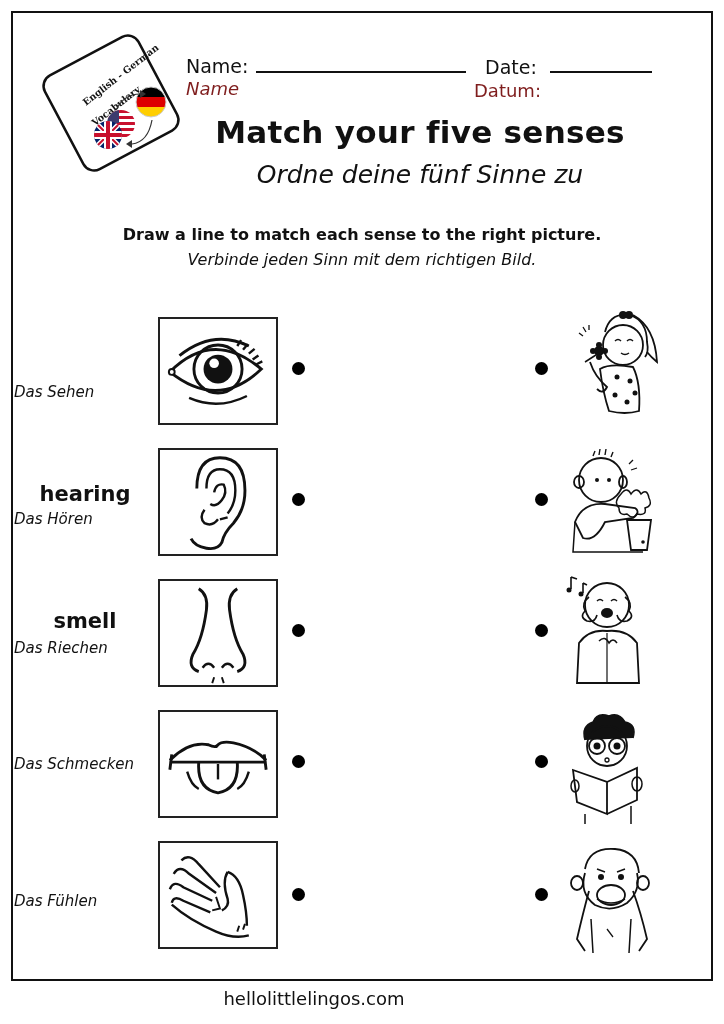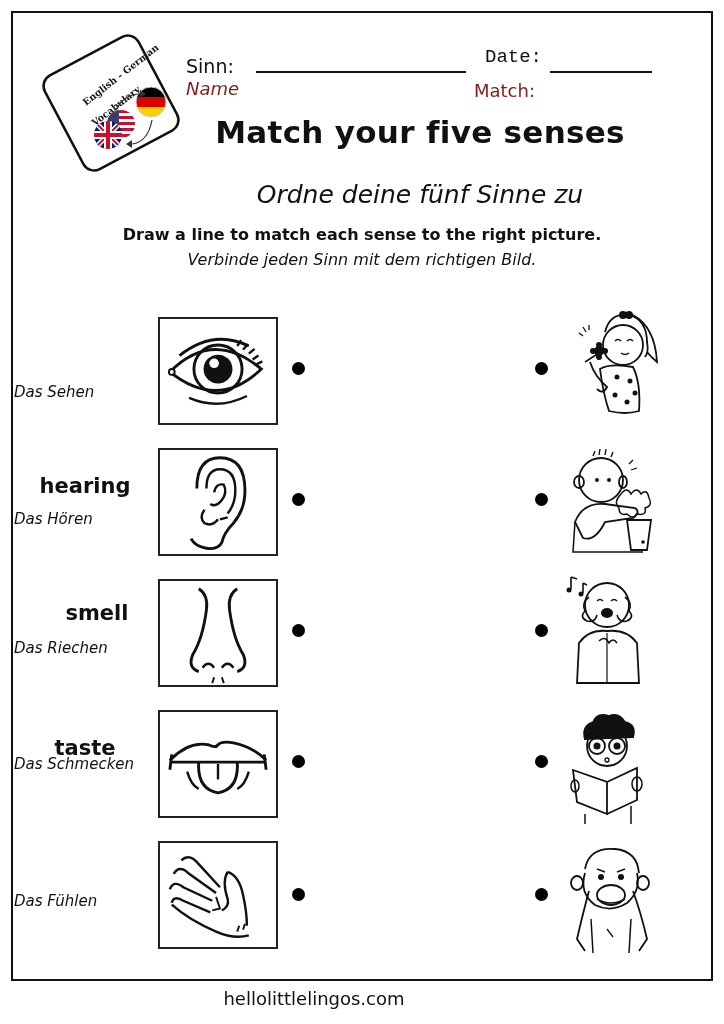--- a/index.html
+++ b/index.html
@@ -4,21 +4,21 @@
 <style>
   html, body { margin:0; padding:0; background:#fff; }
   body { width:724px; height:1024px; position:relative; overflow:hidden; font-family:"DejaVu Sans", sans-serif; color:#111; }
   .frame { position:absolute; left:11px; top:11px; width:698px; height:966px; border:2px solid #111; }
   .logo { position:absolute; left:36px; top:28px; width:150px; height:150px; }
   .hdr-label { position:absolute; font-size:19px; color:#111; }
   .hdr-sub { position:absolute; font-size:18px; color:#7f1d1d; }
   .italic { font-style:italic; }
   .line { position:absolute; border-bottom:2.5px solid #111; height:0; }
   .title { position:absolute; left:180px; width:480px; text-align:center; top:114px; font-size:31px; font-weight:bold; letter-spacing:0.3px; }
-  .subtitle { position:absolute; left:180px; width:480px; text-align:center; top:160px; font-size:25px; font-style:italic;margin-top:20px; }
+  .subtitle { position:absolute; left:180px; width:480px; text-align:center; top:160px; font-size:25px; font-style:italic; }
   .instr { position:absolute; left:0; width:724px; text-align:center; top:225px; font-size:16px; font-weight:bold; }
   .instr-de { position:absolute; left:0; width:724px; text-align:center; top:250px; font-size:16px; font-style:italic; }
   .row { position:absolute; left:0; width:724px; height:110px; }
   .word { position:absolute; left:14px; width:142px; text-align:center; font-size:21px; font-weight:bold; }
   .word-de { position:absolute; left:14px; width:142px; text-align:left; font-size:15px; font-style:italic; }
   .card { position:absolute; left:158px; width:120px; height:108px; border:2px solid #222; box-sizing:border-box; background:#fff; }
   .card svg { width:100%; height:100%; }
   .dot { position:absolute; width:13px; height:13px; border-radius:50%; background:#000; cursor:pointer; }
   .pic { position:absolute; left:555px; width:115px; height:115px; }
   .pic svg { width:100%; height:100%; }
@@ -82,27 +82,27 @@
       </g>
     </g>
 
     <path d="M80 82 Q88 66 104 66" fill="none" stroke="#333" stroke-width="1.2"></path>
     <polygon points="104,62 110,66 104,70" fill="#333"></polygon>
     <path d="M116 92 Q112 114 96 116" fill="none" stroke="#333" stroke-width="1.2"></path>
     <polygon points="96,112 90,116 96,120" fill="#333"></polygon>
   </svg>
 </div>
 
-<div class="hdr-label" style="left:186px; top:55px;">Sinn:</div>
+<div class="hdr-label" style="left:186px; top:55px;">Name:</div>
 <div class="line" style="left:256px; top:71px; width:210px;"></div>
 <div class="hdr-sub italic" style="left:186px; top:78px;">Name</div>
 
-<div class="hdr-label" style="left:485px; top:46px;font-family:Liberation Mono, monospace;">Date:</div>
+<div class="hdr-label" style="left:485px; top:56px;">Date:</div>
 <div class="line" style="left:550px; top:71px; width:102px;"></div>
-<div class="hdr-sub" style="left:474px; top:80px;">Match:</div>
+<div class="hdr-sub" style="left:474px; top:80px;">Datum:</div>
 
 <div class="title">Match your five senses</div>
 <div class="subtitle">Ordne deine fünf Sinne zu</div>
 
 <div class="instr">Draw a line to match each sense to the right picture.</div>
 <div class="instr-de">Verbinde jeden Sinn mit dem richtigen Bild.</div>
 
 <div class="row" style="top:317px;">
   <div class="word-de" style="top:66px;">Das Sehen</div>
   <div class="card" style="top:0;">
@@ -140,21 +140,21 @@
         <circle cx="75" cy="74" r="2.5" fill="#111"></circle>
       <circle cx="60" cy="88" r="2.5" fill="#111"></circle>
         <circle cx="72" cy="95" r="2.5" fill="#111"></circle>
       <circle cx="80" cy="86" r="2.5" fill="#111"></circle>
       <path d="M35 55 Q40 70 52 80 Q48 88 42 82" fill="none" stroke="#111" stroke-width="1.8"></path>
     </svg>
   </div>
 </div>
 
 <div class="row" style="top:448px;">
-  <div class="word" style="top:26px;">hearing</div>
+  <div class="word" style="top:34px;">hearing</div>
   <div class="word-de" style="top:62px;">Das  Hören</div>
   <div class="card" style="top:0;">
     <svg viewBox="0 0 120 108">
       <path d="M38 40 Q38 8 62 8 Q88 8 88 42 Q88 62 76 76 Q66 86 64 96 Q60 104 48 102 Q36 100 32 92" fill="none" stroke="#111" stroke-width="3"></path>
       <path d="M48 40 Q48 20 62 20 Q78 20 78 42 Q78 56 70 66" fill="none" stroke="#111" stroke-width="2.5"></path>
       <path d="M56 44 Q58 34 66 36 Q70 44 64 52 Q58 60 52 56" fill="none" stroke="#111" stroke-width="2.5"></path>
       <path d="M46 62 Q40 70 46 76 Q54 80 60 72" fill="none" stroke="#111" stroke-width="2.5"></path>
       <path d="M62 72 L70 70" stroke="#111" stroke-width="2.5"></path>
     </svg>
   </div>
@@ -172,21 +172,21 @@
       <path d="M20 80 Q28 60 50 62 L80 66 Q86 70 78 76 L50 80 Q40 100 28 96 Z" fill="none" stroke="#111" stroke-width="1.8"></path>
       <path d="M20 80 L18 110 L88 110" fill="none" stroke="#111" stroke-width="1.5"></path>
       <path d="M66 52 q6 -8 10 0 q6 -8 10 0 q6 -6 8 4 q4 8 -4 10 q2 8 -8 6 q-4 6 -10 0 q-8 2 -8 -6 q-6 -6 2 -14 Z" fill="none" stroke="#111" stroke-width="1.5"></path>
       <path d="M72 78 L96 78 L92 108 L76 108 Z" fill="none" stroke="#111" stroke-width="1.8"></path>
       <circle cx="88" cy="100" r="1.8" fill="#111"></circle>
     </svg>
   </div>
 </div>
 
 <div class="row" style="top:579px;">
-  <div class="word" style="top:22px;margin-left:12px;">smell</div>
+  <div class="word" style="top:30px;">smell</div>
   <div class="word-de" style="top:60px;">Das Riechen</div>
   <div class="card" style="top:0;">
     <svg viewBox="0 0 120 108">
       <path d="M40 8 Q50 14 48 30 Q44 60 34 76 Q28 90 40 94" fill="none" stroke="#111" stroke-width="3"></path>
       <path d="M80 8 Q70 14 72 30 Q76 60 86 76 Q92 90 80 94" fill="none" stroke="#111" stroke-width="3"></path>
       <path d="M44 90 Q50 82 56 90" fill="none" stroke="#111" stroke-width="2.5"></path>
       <path d="M64 90 Q70 82 76 90" fill="none" stroke="#111" stroke-width="2.5"></path>
       <path d="M56 100 L54 106 M64 100 L66 106" stroke="#111" stroke-width="2"></path>
     </svg>
   </div>
@@ -203,21 +203,20 @@
       <path d="M42 30 q3 -3 6 0 M56 30 q3 -3 6 0" stroke="#111" stroke-width="1.5" fill="none"></path>
       <ellipse cx="52" cy="42" rx="6" ry="5" fill="#111"></ellipse>
       <path d="M24 72 Q34 58 52 60 Q72 58 82 72 L84 112 L22 112 Z" fill="none" stroke="#111" stroke-width="1.8"></path>
       <path d="M52 62 L52 112" stroke="#111" stroke-width="1.2"></path>
       <path d="M44 70 q6 -6 10 2 q4 -6 8 0" fill="none" stroke="#111" stroke-width="1.5"></path>
     </svg>
   </div>
 </div>
 
 <div class="row" style="top:710px;">
-  <div class="word" style="top:26px;">taste</div>
   <div class="word-de" style="top:45px;">Das Schmecken</div>
   <div class="card" style="top:0;">
     <svg viewBox="0 0 120 108">
       <path d="M10 50 Q30 30 50 34 Q58 38 60 34 Q64 30 76 32 Q96 36 110 50" fill="none" stroke="#111" stroke-width="3"></path>
       <line x1="10" y1="52" x2="110" y2="52" stroke="#111" stroke-width="3"></line>
       <path d="M12 44 L10 60 M108 44 L110 60" stroke="#111" stroke-width="3"></path>
       <path d="M40 52 Q38 80 60 84 Q82 80 80 52" fill="none" stroke="#111" stroke-width="3"></path>
       <line x1="60" y1="54" x2="60" y2="70" stroke="#111" stroke-width="2.5"></line>
       <path d="M28 62 Q32 76 40 80 M92 62 Q88 76 80 80" fill="none" stroke="#111" stroke-width="2.5"></path>
     </svg>

